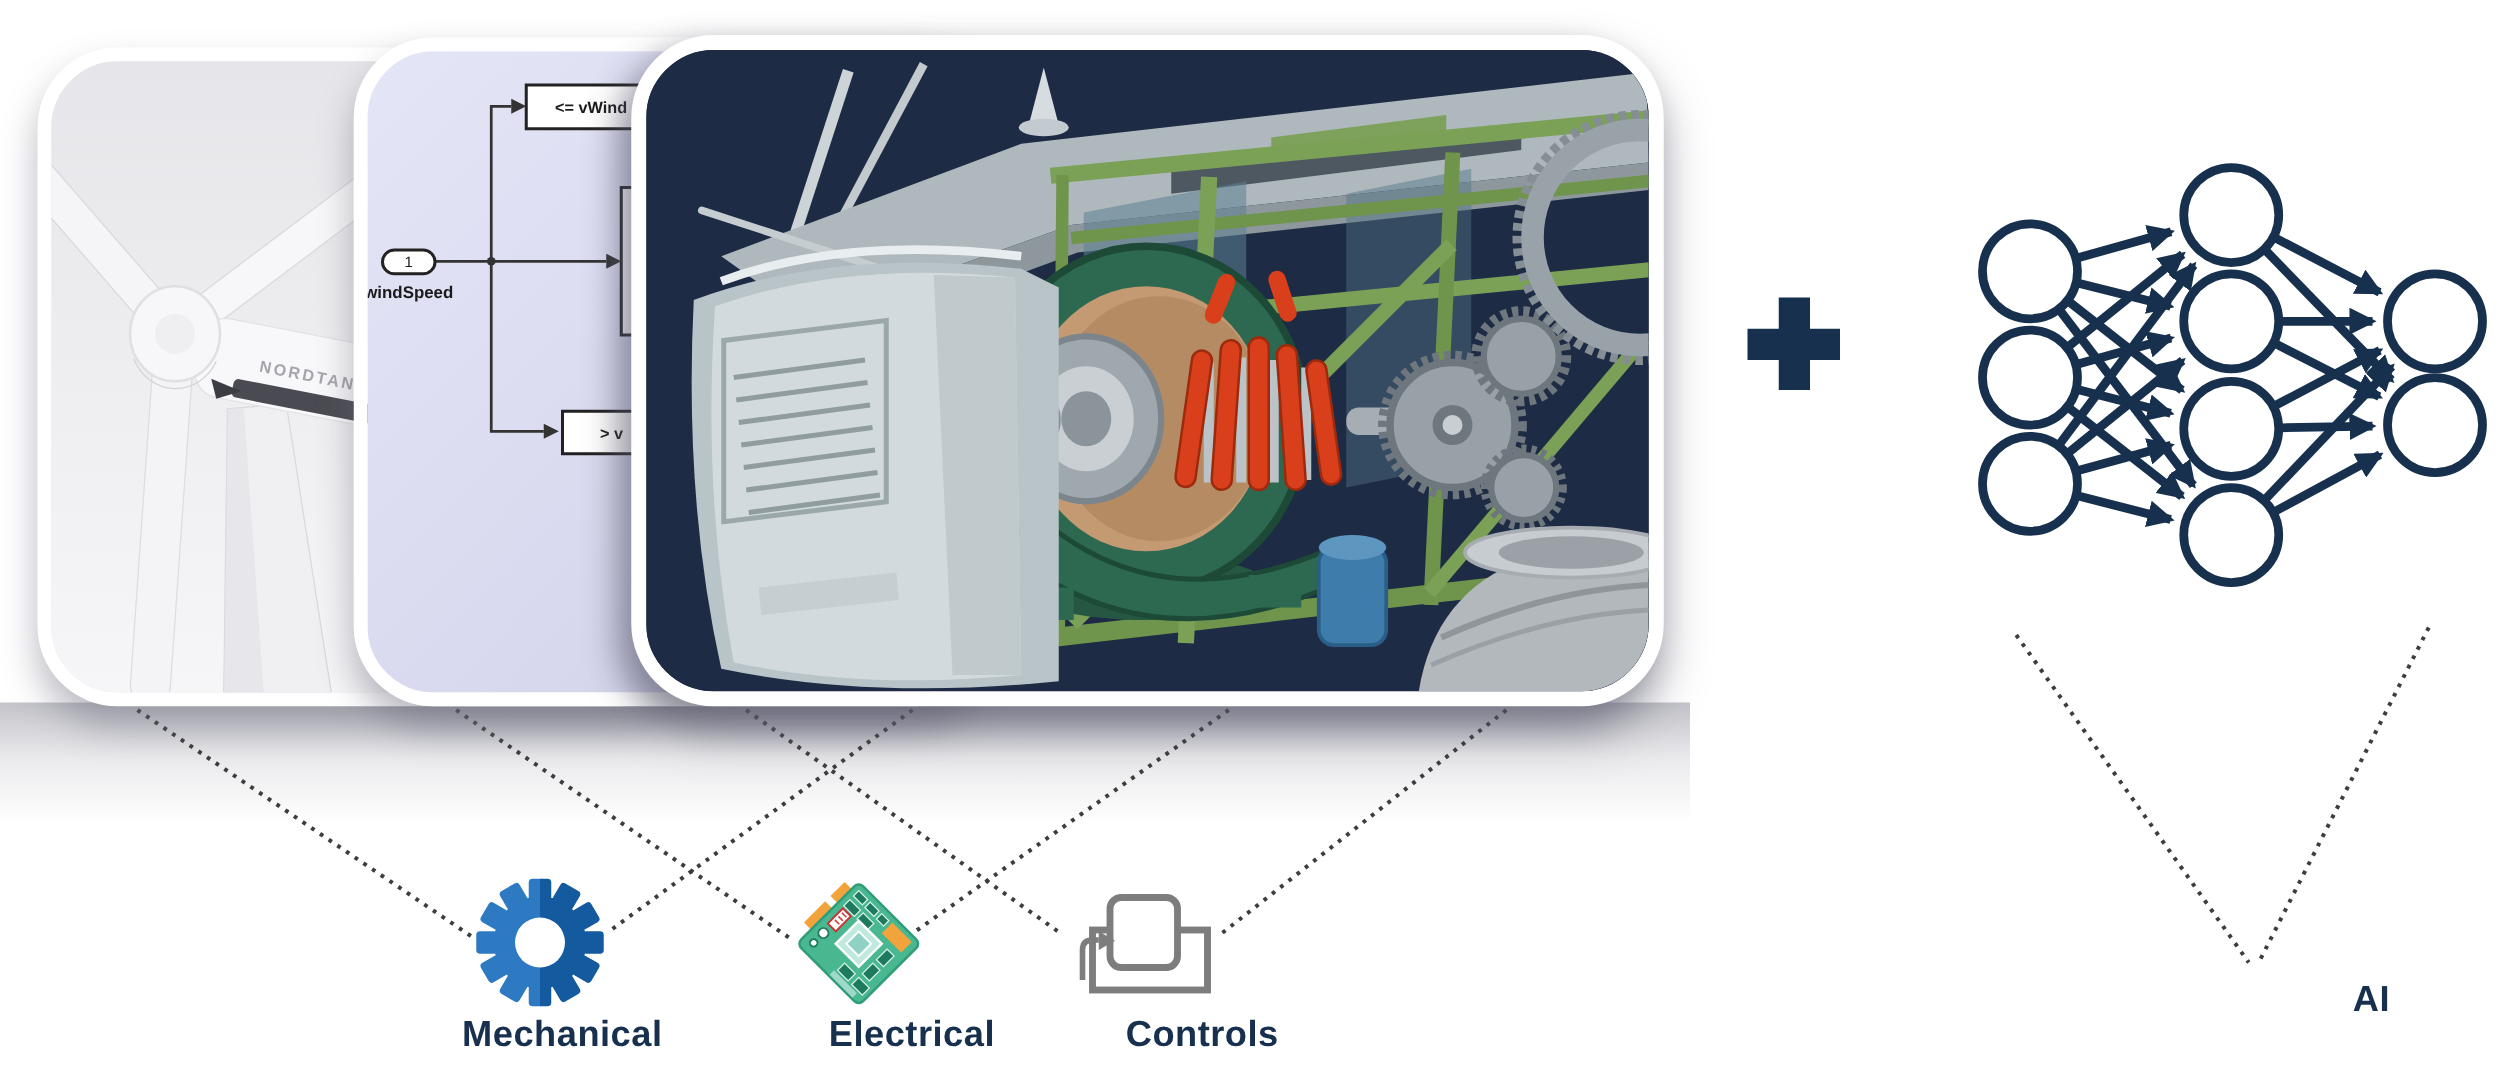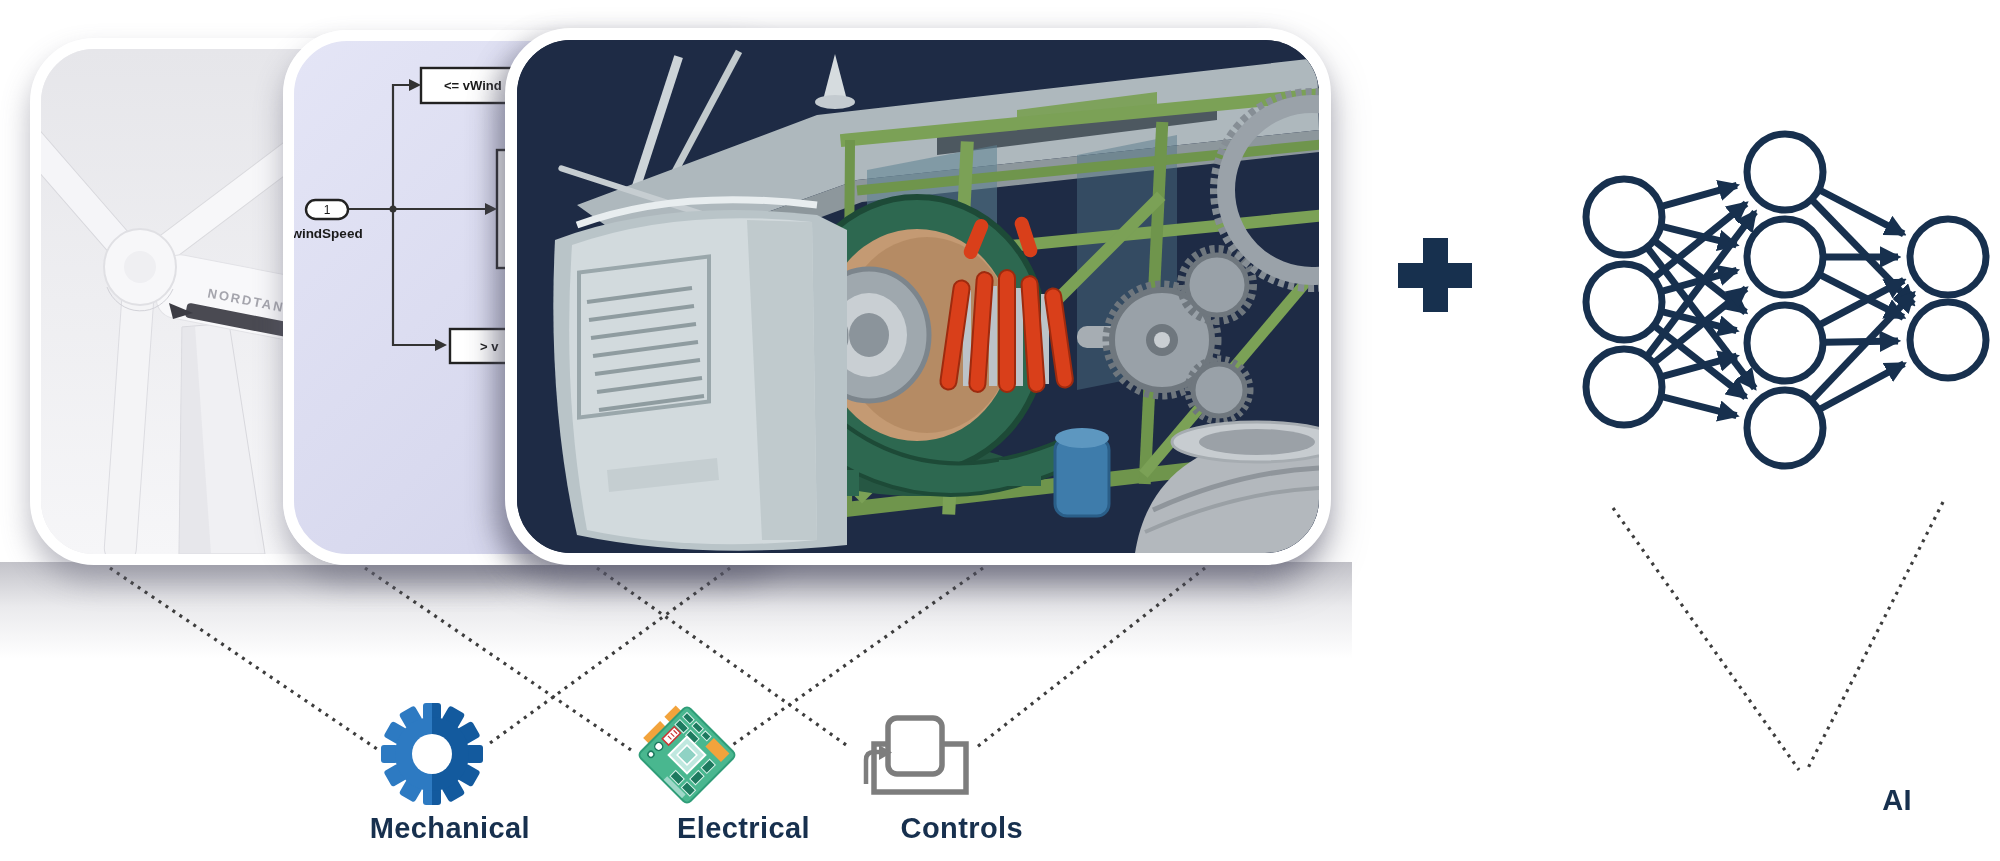--- a/index.html
+++ b/index.html
@@ -31,21 +31,21 @@
   .nn-edge{stroke:var(--navy,#17304e);stroke-width:7;}
   .nn-node{fill:#fff;stroke:var(--navy,#17304e);stroke-width:7;}
   
   .bicon{position:absolute;z-index:6;}
   #gear-svg{left:380px;top:702px;}
   #board-svg{left:630px;top:698px;}
   #controls-svg{left:856px;top:714px;}
   
   .label{position:absolute;top:812px;width:200px;text-align:right;z-index:6;
     font-size:29px;font-weight:700;letter-spacing:.4px;color:var(--navy,#17304e);}
-  .label-mechanical{left:330px;} .label-electrical{left:610px;} .label-controls{left:823px;}
+  .label-mechanical{left:330px;} .label-electrical{left:596px;} .label-controls{left:823px;}
   .label-ai{left:1712px;top:784px;}
   
   .sim-block{fill:#fff;stroke:#222;stroke-width:2.4;}
   .sim-wire{stroke:#333;stroke-width:2.2;fill:none;}
   .sim-t{font-family:"Liberation Sans",sans-serif;fill:#1a1a1a;}
 </style>
 </head>
 <body>
 
 <div class="stage">

